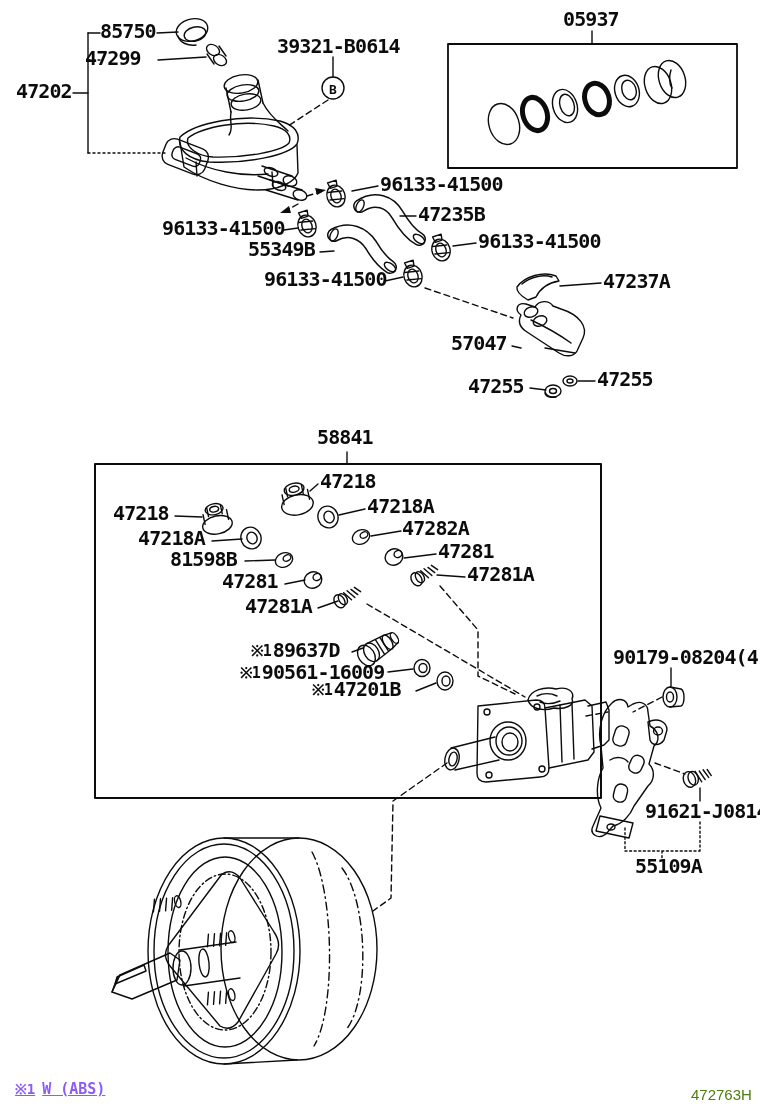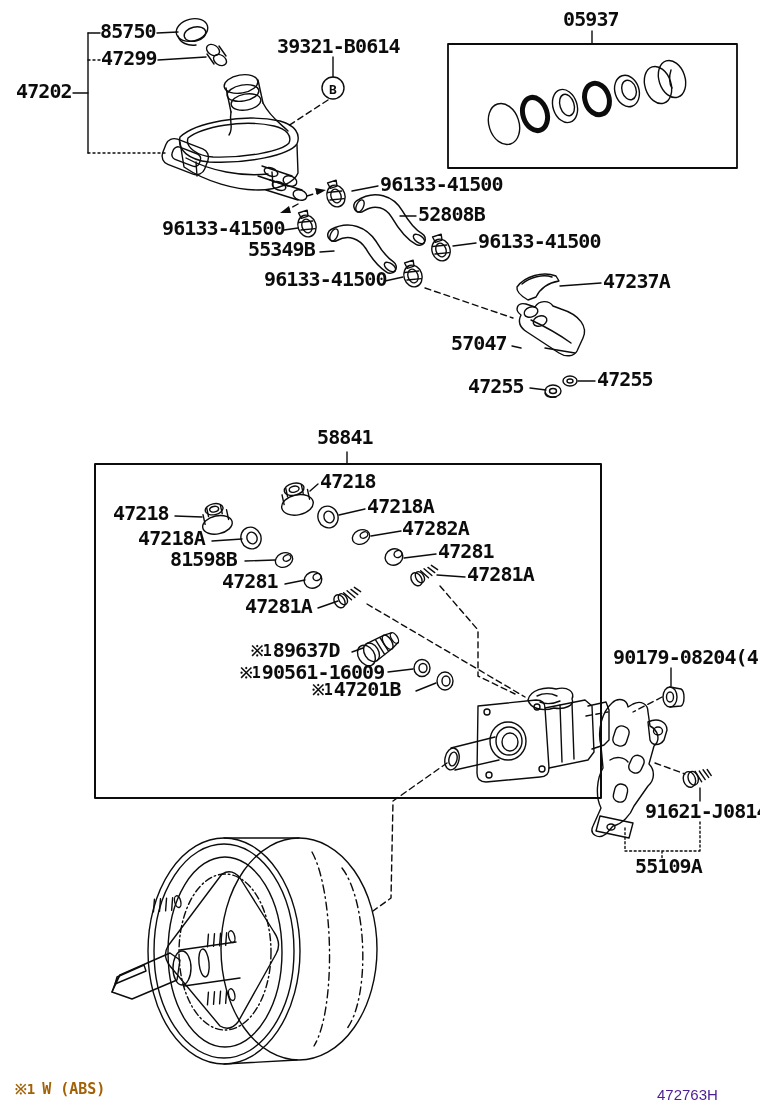--- a/index.html
+++ b/index.html
@@ -8,26 +8,26 @@
     overflow:hidden;font-family:"DejaVu Sans Mono",monospace;color:#111;
   }
   #art{position:absolute;left:0;top:0;}
   .lbl{
     position:absolute;font:bold 20px/20px "DejaVu Sans Mono",monospace;
     letter-spacing:-0.9px;white-space:nowrap;color:#0c0c0c;
   }
   .lbl .pre{font-size:15px;font-weight:bold;margin-right:2px;vertical-align:1px;}
   .footnote{
     position:absolute;left:15px;top:1081px;
-    font:bold 15px/16px "DejaVu Sans Mono",monospace;white-space:nowrap;color:#a16207;
+    font:bold 15px/16px "DejaVu Sans Mono",monospace;white-space:nowrap;color:#8b5cf6;text-decoration:underline;
   }
   .footnote .pre{font-size:14px;margin-right:7px;}
   .dwgcode{
-    position:absolute;left:657px;top:1087px;
-    font:15px/16px "Liberation Sans","DejaVu Sans",sans-serif;color:#4c1d95;white-space:nowrap;
+    position:absolute;left:691px;top:1087px;
+    font:15px/16px "Liberation Sans","DejaVu Sans",sans-serif;color:#4d7c0f;white-space:nowrap;
   }
 </style>
 </head>
 <body>
 
 <div id="stage">
 
   <svg id="art" width="760" height="1112" viewBox="0 0 760 1112" fill="none" stroke="#0c0c0c" stroke-width="1.4" stroke-linecap="round" stroke-linejoin="round">
 
     <g>
@@ -351,26 +351,26 @@
       <path d="M180,950 L236,942 M184,986 L240,978"></path>
       <ellipse cx="182" cy="968" rx="9" ry="17"></ellipse>
       <ellipse cx="204" cy="963" rx="5" ry="14" transform="rotate(-6 204 963)"></ellipse>
       <path d="M120,975 L170,953 L180,960 L177,980 L132,999 L112,992 Z"></path>
       <path d="M115,984 L146,971 L144,965 L117,977 Z"></path>
       <path d="M120,975 C116,980 114,986 112,992"></path>
     </g>
   </svg>
 
   <div class="lbl" style="left:100px;top:21px">85750</div>
-  <div class="lbl" style="left:101px;top:48px">47299</div>
+  <div class="lbl" style="left:85px;top:48px">47299</div>
   <div class="lbl" style="left:16px;top:81px">47202</div>
   <div class="lbl" style="left:277px;top:36px">39321-B0614</div>
   <div class="lbl" style="left:563px;top:9px">05937</div>
   <div class="lbl" style="left:380px;top:174px">96133-41500</div>
-  <div class="lbl" style="left:418px;top:204px">52808B</div>
+  <div class="lbl" style="left:418px;top:204px">47235B</div>
   <div class="lbl" style="left:162px;top:218px">96133-41500</div>
   <div class="lbl" style="left:248px;top:239px">55349B</div>
   <div class="lbl" style="left:478px;top:231px">96133-41500</div>
   <div class="lbl" style="left:264px;top:269px">96133-41500</div>
   <div class="lbl" style="left:603px;top:271px">47237A</div>
   <div class="lbl" style="left:451px;top:333px">57047</div>
   <div class="lbl" style="left:468px;top:376px">47255</div>
   <div class="lbl" style="left:597px;top:369px">47255</div>
   <div class="lbl" style="left:317px;top:427px">58841</div>
   <div class="lbl" style="left:320px;top:471px">47218</div>

